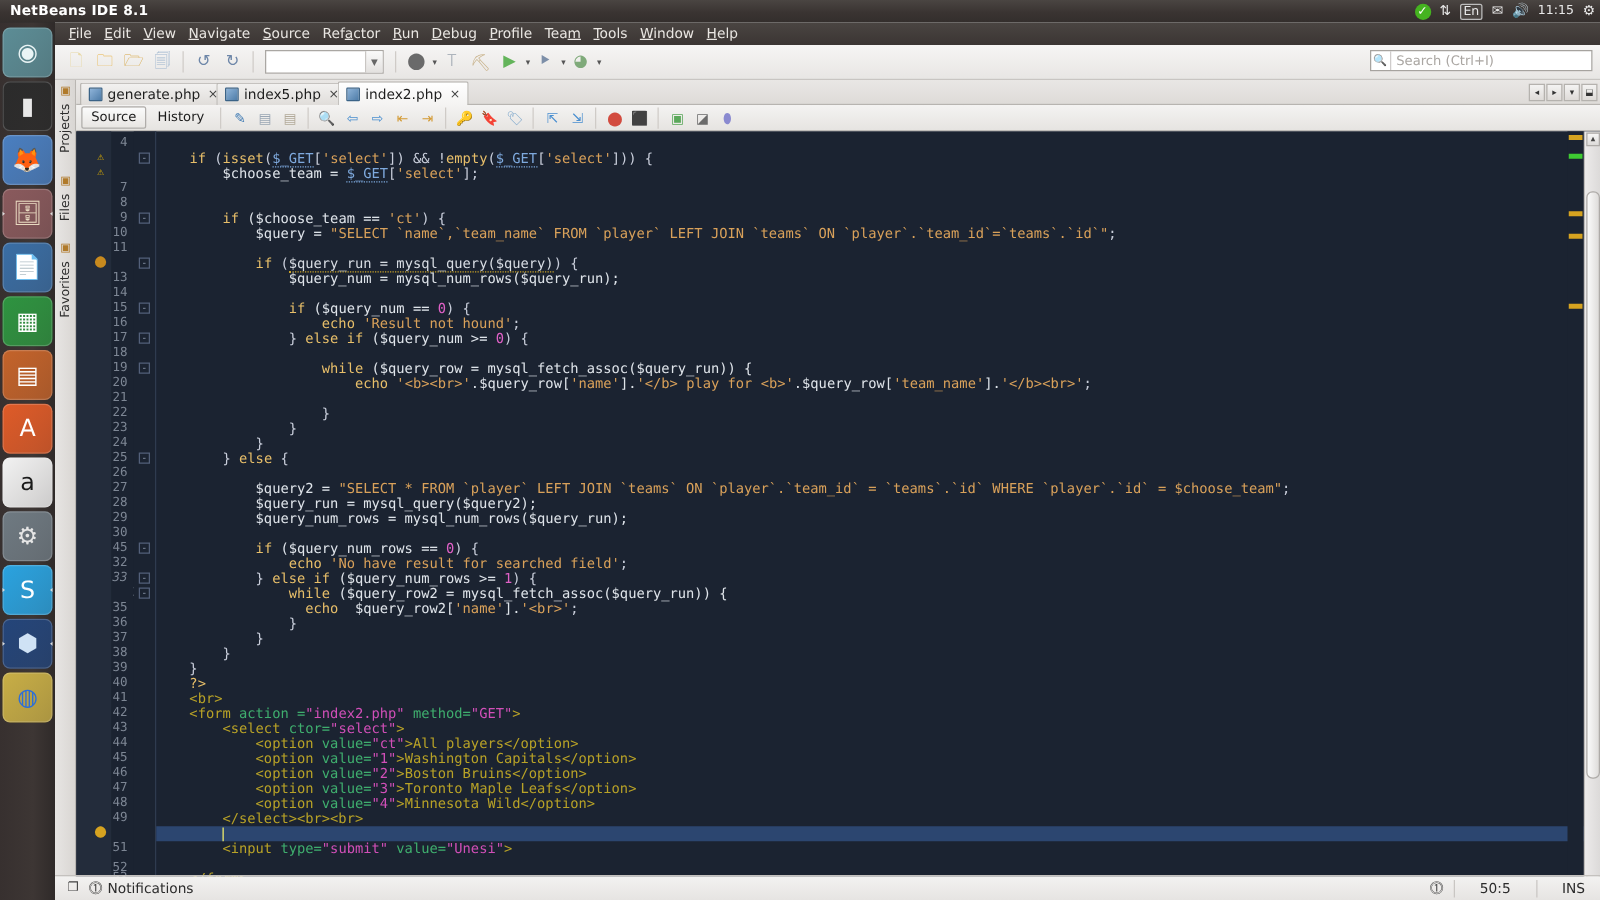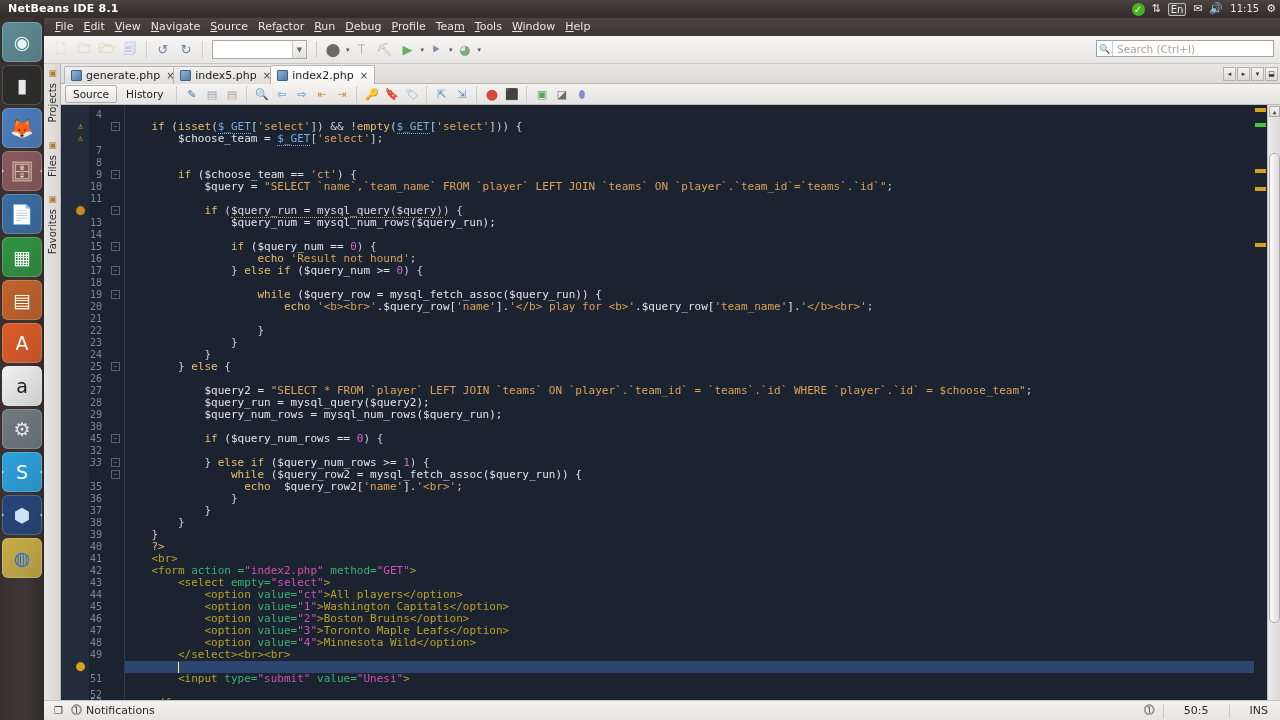--- a/index.html
+++ b/index.html
@@ -415,31 +415,32 @@
           <div class="cline" style="top: 220px;"><span class="op">                    }</span></div>
           <div class="cline" style="top: 232px;"><span class="op">                }</span></div>
           <div class="cline" style="top: 244px;"><span class="op">            }</span></div>
           <div class="cline" style="top: 256px;"><span class="op">        } </span><span class="k">else</span><span class="op"> {</span></div>
           <div class="cline" style="top: 268px;"></div>
           <div class="cline" style="top: 280px;"><span class="var">            $query2 = </span><span class="st">"SELECT * FROM `player` LEFT JOIN `teams` ON `player`.`team_id` = `teams`.`id` WHERE `player`.`id` = $choose_team"</span><span class="op">;</span></div>
           <div class="cline" style="top: 292px;"><span class="var">            $query_run = mysql_query($query2);</span></div>
           <div class="cline" style="top: 304px;"><span class="var">            $query_num_rows = mysql_num_rows($query_run);</span></div>
           <div class="cline" style="top: 316px;"></div>
           <div class="cline" style="top: 328px;"><span class="op">            </span><span class="k">if</span><span class="var"> ($query_num_rows == </span><span class="num">0</span><span class="op">) {</span></div>
+          <div class="cline" style="top: 340px;"><span class="op">                </span><span class="k">echo</span><span class="op"> </span><span class="st">'No have result for searched field'</span><span class="op">;</span></div>
           <div class="cline" style="top: 352px;"><span class="op">            } </span><span class="k">else</span><span class="op"> </span><span class="k">if</span><span class="var"> ($query_num_rows &gt;= </span><span class="num">1</span><span class="op">) {</span></div>
           <div class="cline" style="top: 364px;"><span class="op">                </span><span class="k">while</span><span class="var"> ($query_row2 = mysql_fetch_assoc($query_run)) {</span></div>
           <div class="cline" style="top: 376px;"><span class="op">                  </span><span class="k">echo</span><span class="var">  $query_row2[</span><span class="st">'name'</span><span class="var">].</span><span class="st">'&lt;br&gt;'</span><span class="op">;</span></div>
           <div class="cline" style="top: 388px;"><span class="op">                }</span></div>
           <div class="cline" style="top: 400px;"><span class="op">            }</span></div>
           <div class="cline" style="top: 412px;"><span class="op">        }</span></div>
           <div class="cline" style="top: 424px;"><span class="op">    }</span></div>
           <div class="cline" style="top: 436px;"><span class="ptag">    ?&gt;</span></div>
           <div class="cline" style="top: 448px;"><span class="htag">    &lt;br&gt;</span></div>
           <div class="cline" style="top: 460px;"><span class="htag">    &lt;form</span><span class="hattr"> action =</span><span class="hval">"index2.php"</span><span class="hattr"> method=</span><span class="hval">"GET"</span><span class="htag">&gt;</span></div>
-          <div class="cline" style="top: 472px;"><span class="htag">        &lt;select</span><span class="hattr"> empty=</span><span class="hval">"select"</span><span class="htag">&gt;</span></div>
+          <div class="cline" style="top: 472px;"><span class="htag">        &lt;select</span><span class="hattr"> ctor=</span><span class="hval">"select"</span><span class="htag">&gt;</span></div>
           <div class="cline" style="top: 484px;"><span class="htag">            &lt;option</span><span class="hattr"> value=</span><span class="hval">"ct"</span><span class="htag">&gt;All players&lt;/option&gt;</span></div>
           <div class="cline" style="top: 496px;"><span class="htag">            &lt;option</span><span class="hattr"> value=</span><span class="hval">"1"</span><span class="htag">&gt;Washington Capitals&lt;/option&gt;</span></div>
           <div class="cline" style="top: 508px;"><span class="htag">            &lt;option</span><span class="hattr"> value=</span><span class="hval">"2"</span><span class="htag">&gt;Boston Bruins&lt;/option&gt;</span></div>
           <div class="cline" style="top: 520px;"><span class="htag">            &lt;option</span><span class="hattr"> value=</span><span class="hval">"3"</span><span class="htag">&gt;Toronto Maple Leafs&lt;/option&gt;</span></div>
           <div class="cline" style="top: 532px;"><span class="htag">            &lt;option</span><span class="hattr"> value=</span><span class="hval">"4"</span><span class="htag">&gt;Minnesota Wild&lt;/option&gt;</span></div>
           <div class="cline" style="top: 544px;"><span class="htag">        &lt;/select&gt;&lt;br&gt;&lt;br&gt;</span></div>
           <div class="cline" style="top: 556px;"><span class="op">        </span></div>
           <div class="cline" style="top: 568px;"><span class="htag">        &lt;input</span><span class="hattr"> type=</span><span class="hval">"submit"</span><span class="hattr"> value=</span><span class="hval">"Unesi"</span><span class="htag">&gt;</span></div>
           <div class="cline" style="top: 580px;"></div>
           <div class="cline" style="top: 592px;"><span class="htag">    &lt;/form&gt;</span></div>

